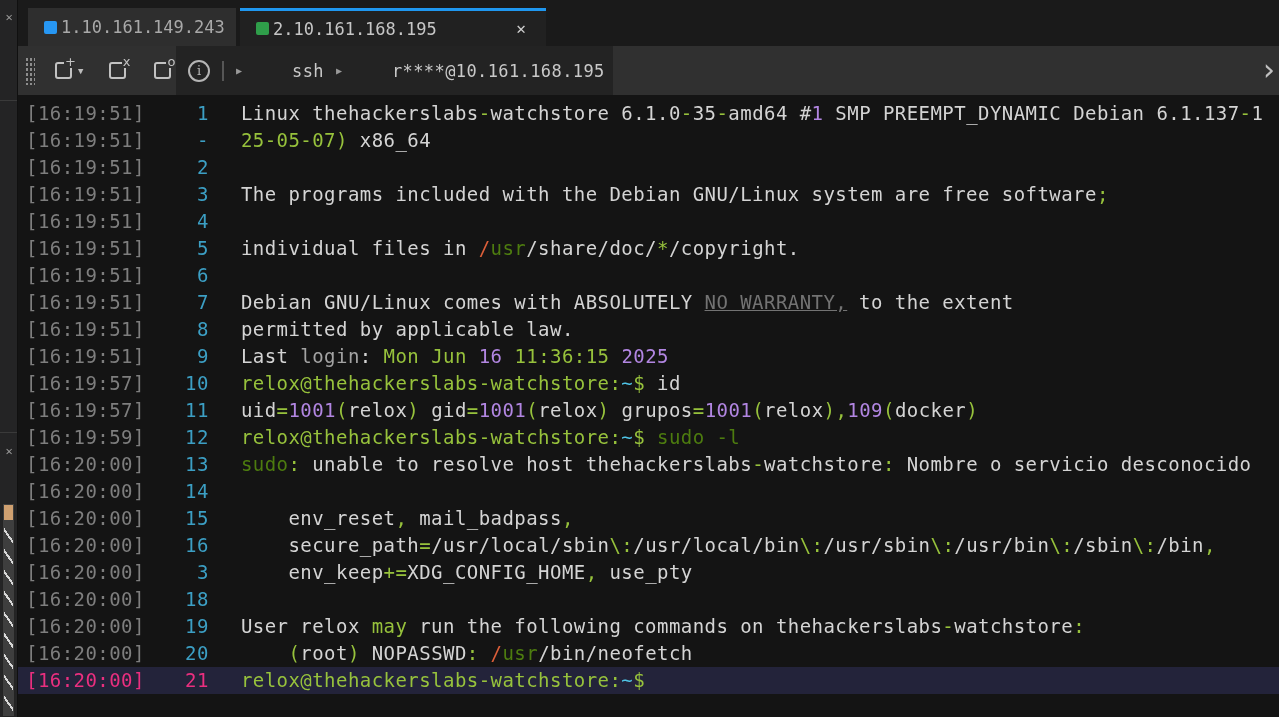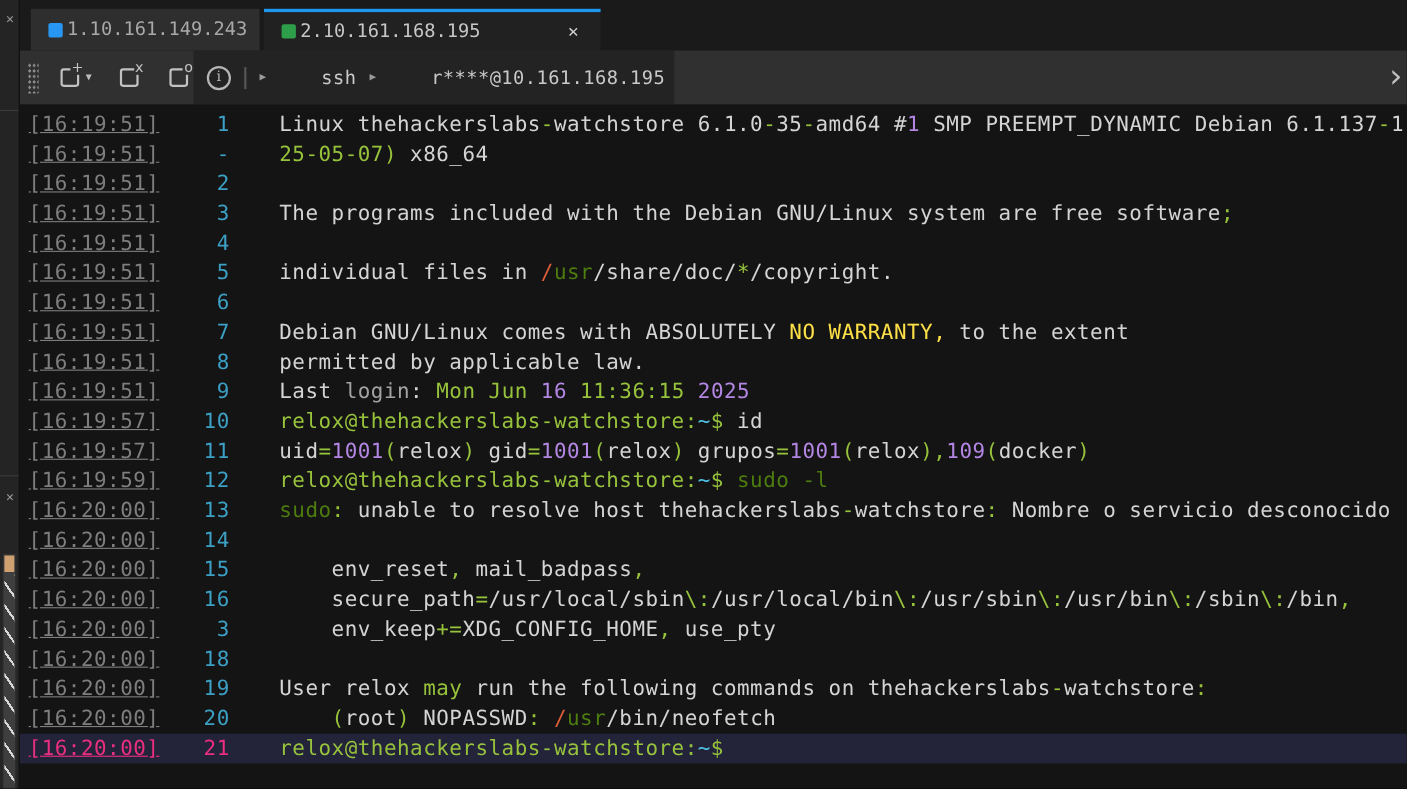--- a/index.html
+++ b/index.html
@@ -60,29 +60,29 @@
   .crumb { font-size:17px; color:#c9c9c9; letter-spacing:.4px; cursor:pointer;margin-left:38px; }
   .tb-chev { position:absolute; right:4px; top:4px; font-size:30px; color:#c0c0c0;
              font-weight:400; line-height:40px; cursor:pointer;
              font-family:"DejaVu Sans", sans-serif; }
 
   
   .terminal { position:absolute; top:95px; left:0; right:0; bottom:0;
               background:#141414; padding-top:5px; font-size:19px;
               letter-spacing:.45px; }
   .row { height:27px; line-height:27px; display:flex; white-space:pre; }
-  .row .ts  { flex:0 0 126px; padding-left:8px; color:#7e7e7e;text-decoration:underline; }
+  .row .ts  { flex:0 0 126px; padding-left:8px; color:#7e7e7e; }
   .row .num { flex:0 0 64px; text-align:right; color:#3c9fc4; }
-  .row .txt { margin-left:45px; overflow:hidden; }
+  .row .txt { margin-left:32px; overflow:hidden; }
   .row.active { background:#23233a; }
   .row.active .ts, .row.active .num { color:#ea2f7f; }
 
   .c-w  { color:#d4d4d4; } .c-g  { color:#97c23c; } .c-p { color:#b286e2; }
   .c-o  { color:#4d7c0f; } .c-or { color:#dd5f3a; } .c-b { color:#a3a3a3; }
-  .c-c  { color:#4fc4e6; } .c-r  { color:#fde047; }
+  .c-c  { color:#4fc4e6; } .c-r  { color:#737373;text-decoration:underline; }
 </style>
 </head>
 <body>
 
 <div class="app">
 
   <div class="rail">
     <div class="rail-x" style="top:10px">✕</div>
     <div class="rail-div" style="top:100px"></div>
     <div class="rail-div" style="top:432px"></div>

